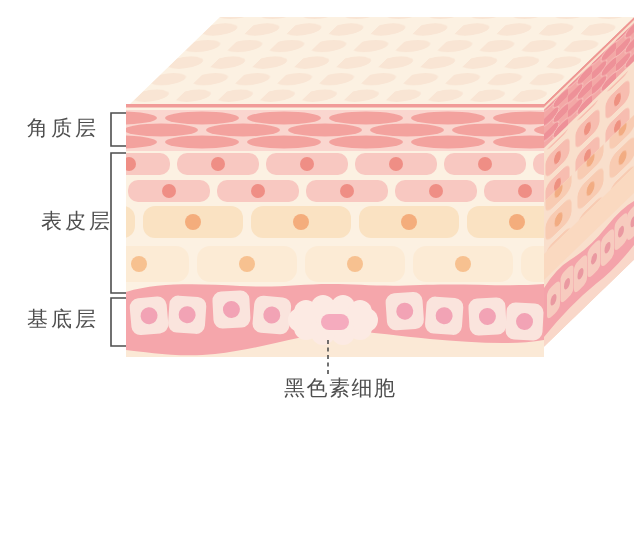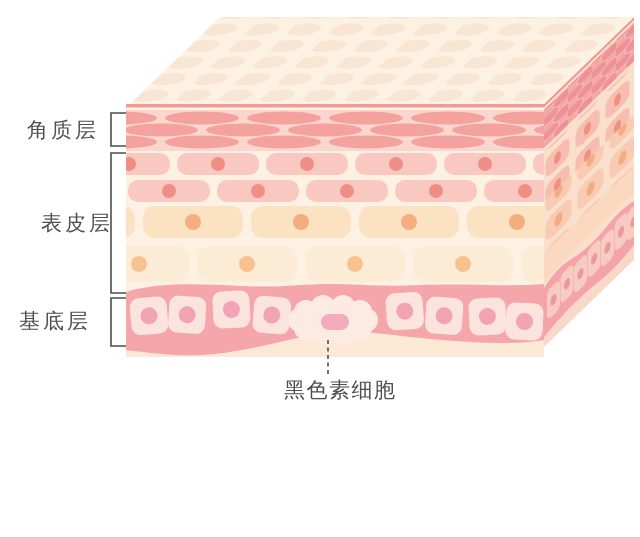--- a/index.html
+++ b/index.html
@@ -8,21 +8,21 @@
     --epi1:#F8C8C1; --nuc1:#EF8E85; --epi2:#FAE2C2; --nuc2:#F4AD7C;
     --epi3:#FCEBD5; --nuc3:#F7C190;
     --band:#F5A6AB; --bCell:#FAE4DD; --bNuc:#F2A3B5;
     --mel:#FCEAE3; --melNuc:#F5ABBE; --bStrip:#FBE9D6;
     --sCream:#F9DFCC; --sEdge:#EE9793; --sCornBg:#F3A8A6; --sCornCell:#EE9198; --sCornStroke:#F7BFBA;
     --sEpi1:#F7BDB0; --sNuc1:#EE9181; --sEpi2:#F8CBB2; --sNuc2:#F2AC82;
     --sLight:#FAD9C0; --sBand:#F4A3AA; --sbCell:#F7CBBF; --sbNuc:#EA99A1; --sBottom:#F9D7C9;
   }
   html,body{margin:0;padding:0;background:#fff;}
   .stage{position:relative;width:640px;height:537px;background:#fff;overflow:hidden;
-         font-family:Liberation Sans, sans-serif;}
+         font-family:Liberation Mono, monospace;}
   .stage svg{position:absolute;left:0;top:0;}
   .lbl{position:absolute;color:var(--ink);font-size:21px;line-height:22px;white-space:nowrap;}
   .lbl-side{letter-spacing:3px;}
   .lbl-mel{letter-spacing:1.5px;}
   
   .f-cream{fill:var(--cream)} .f-topScale{fill:var(--topScale);opacity:.85}
   .f-edgeLine{fill:var(--edgeLine)} .f-cornBg{fill:var(--cornBg)} .f-cornCell{fill:var(--cornCell)}
   .f-epi1{fill:var(--epi1)} .f-nuc1{fill:var(--nuc1)} .f-epi2{fill:var(--epi2)} .f-nuc2{fill:var(--nuc2)}
   .f-epi3{fill:var(--epi3)} .f-nuc3{fill:var(--nuc3)}
   .f-band{fill:var(--band)} .f-bCell{fill:var(--bCell)} .f-bNuc{fill:var(--bNuc)}
@@ -199,15 +199,15 @@
 
     <path d="M126,113 H111 V146 H126" class="s-ink"></path>
     <path d="M126,153 H111 V293 H126" class="s-ink"></path>
     <path d="M126,298 H111 V346 H126" class="s-ink"></path>
 
     <line x1="328" y1="340" x2="328" y2="375" class="s-ink" stroke-dasharray="4 3.5"></line>
   </svg>
 
   <div class="lbl lbl-side" style="left:27px;top:119px;">角质层</div>
   <div class="lbl lbl-side" style="left:27px;top:212px;margin-left:14px;">表皮层</div>
-  <div class="lbl lbl-side" style="left:19px;top:310px;">基底层</div>
+  <div class="lbl lbl-side" style="left:27px;top:310px;">基底层</div>
   <div class="lbl lbl-mel" style="left:284px;top:379px;">黑色素细胞</div>
 </div>
 
 </body></html>

